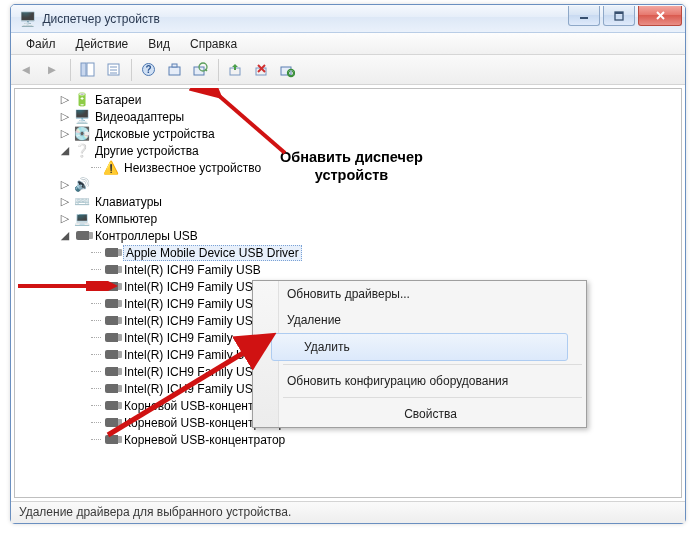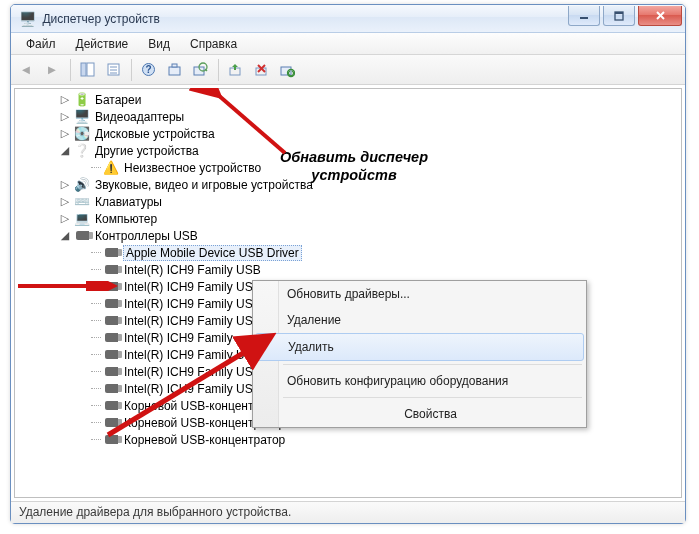--- a/index.html
+++ b/index.html
@@ -91,35 +91,34 @@
   .ctx {
     position: absolute; left: 252px; top: 280px;
     width: 335px;
     background: #f5f5f5; border: 1px solid #9f9f9f;
     box-shadow: 2px 2px 5px rgba(0,0,0,.25);
   }
   .ctx .strip { position:absolute; left:0; top:0; bottom:0; width:26px; background:linear-gradient(#f7f7f7,#ececec); border-right:1px solid #e0e0e0; }
   .ctx-item {
     position: relative; padding: 6px 12px 6px 34px; font-size: 12px; color: #222;
   }
-  .ctx-item.hover { background: linear-gradient(#eef4fc,#dce9fb); border: 1px solid #aeccf1; border-radius: 3px; margin: 0 2px; padding-left: 32px; }
+  .ctx-item.hover { background: linear-gradient(#eef4fc,#dce9fb); border: 1px solid #aeccf1; border-radius: 3px; margin: 0 18px; padding-left: 32px; }
   .ctx-sep { height: 1px; background: #dcdcdc; margin: 3px 4px 3px 30px; }
   .ctx-item.bold { font-weight: normal; text-align: center; }
   
   .statusbar {
     height: 22px; border-top: 1px solid #d4d4d4;
     background: linear-gradient(#fafafa,#eee);
     padding: 3px 8px; color: #3a3a3a;
   }
   
   .anno {
     position: absolute; left: 280px; top: 148px;
     font-weight: bold; color: #000; font-size: 14.5px; text-align: center;
     line-height: 1.25;
-    font-style: italic;
   }
   .arrow { position: absolute; pointer-events: none; }
   .usb-plug {
     width: 13px; height: 9px; background: #6a6a6a; border-radius: 2px 0 0 2px; position: relative;
   }
   .usb-plug::after {
     content:""; position:absolute; right:-4px; top:1px; width:4px; height:7px; background:#a6a6a6; border-radius:0 1px 1px 0;
   }
 </style>
 </head>
@@ -242,21 +241,20 @@
           <span class="label">Другие устройства</span>
         </div>
       <div class="node lvl2">
           <span class="dots"></span>
           <span class="dev-icon">⚠️</span>
           <span class="label">Неизвестное устройство</span>
         </div>
       <div class="node lvl1">
           <span class="expander">▷</span>
           <span class="dev-icon">🔊</span>
-          <span class="label">Звуковые, видео и игровые устройства</span>
         </div>
       <div class="node lvl1">
           <span class="expander">▷</span>
           <span class="dev-icon">⌨️</span>
           <span class="label">Клавиатуры</span>
         </div>
       <div class="node lvl1">
           <span class="expander">▷</span>
           <span class="dev-icon">💻</span>
           <span class="label">Компьютер</span>

